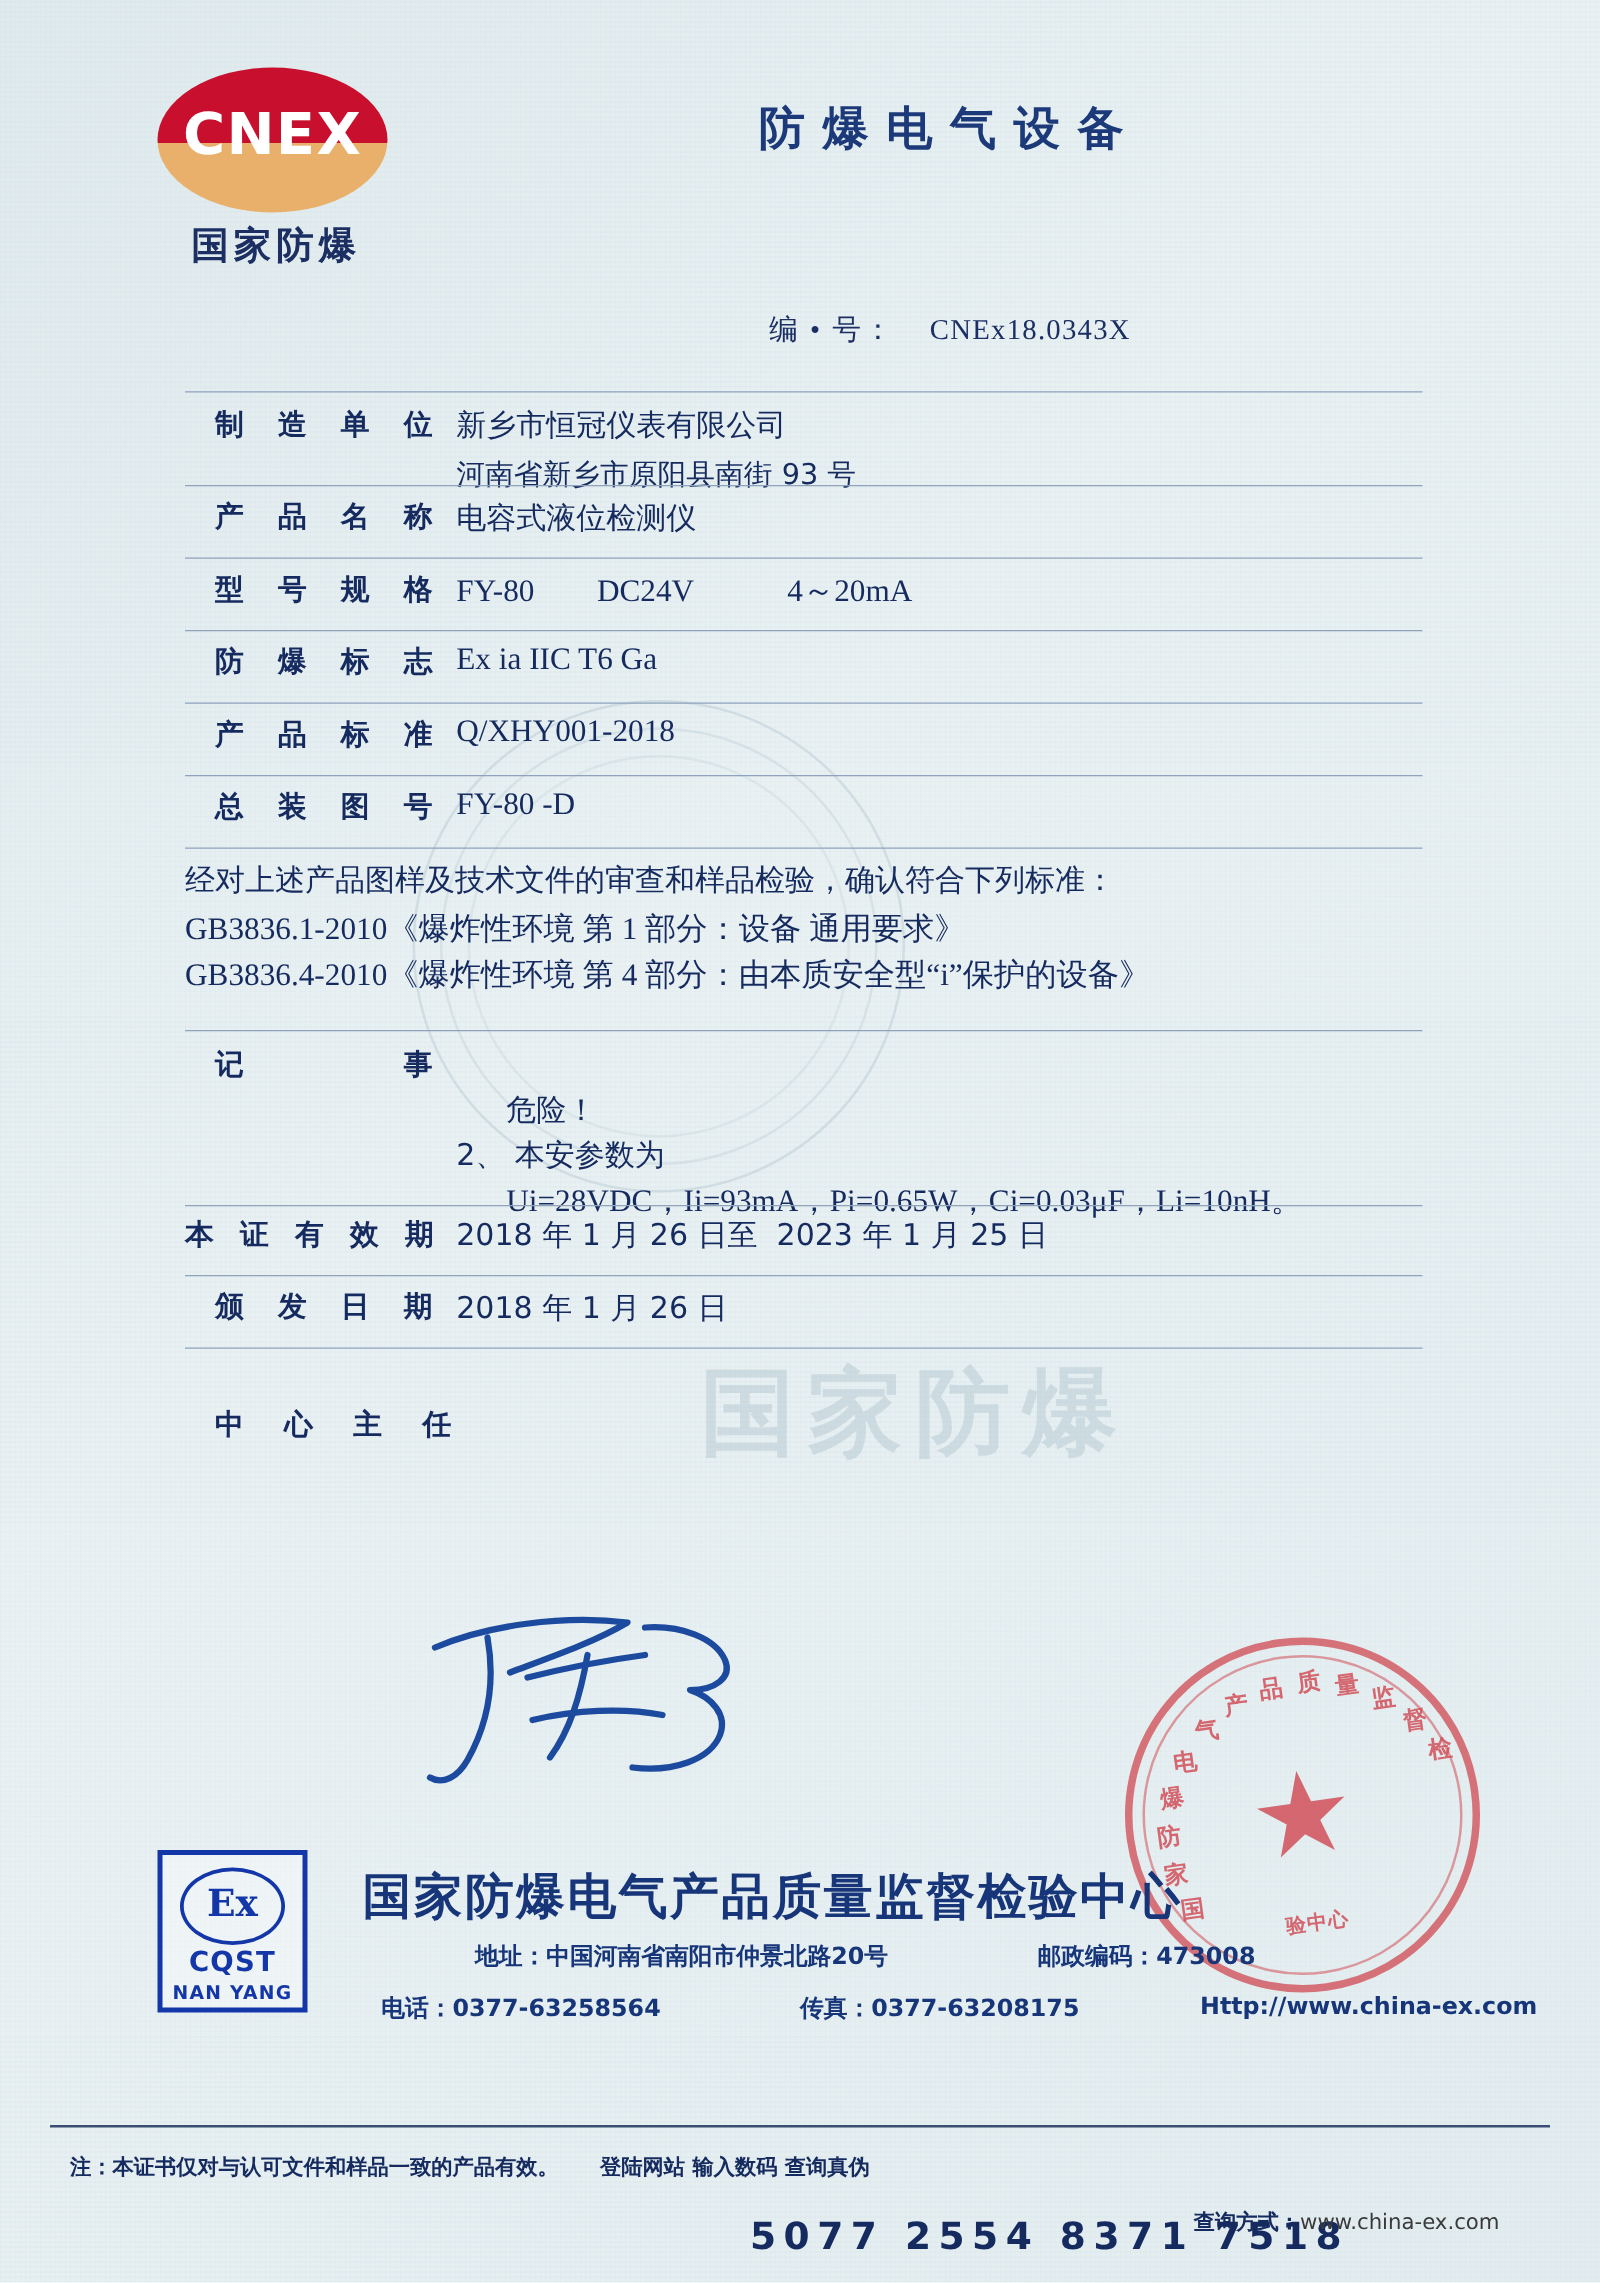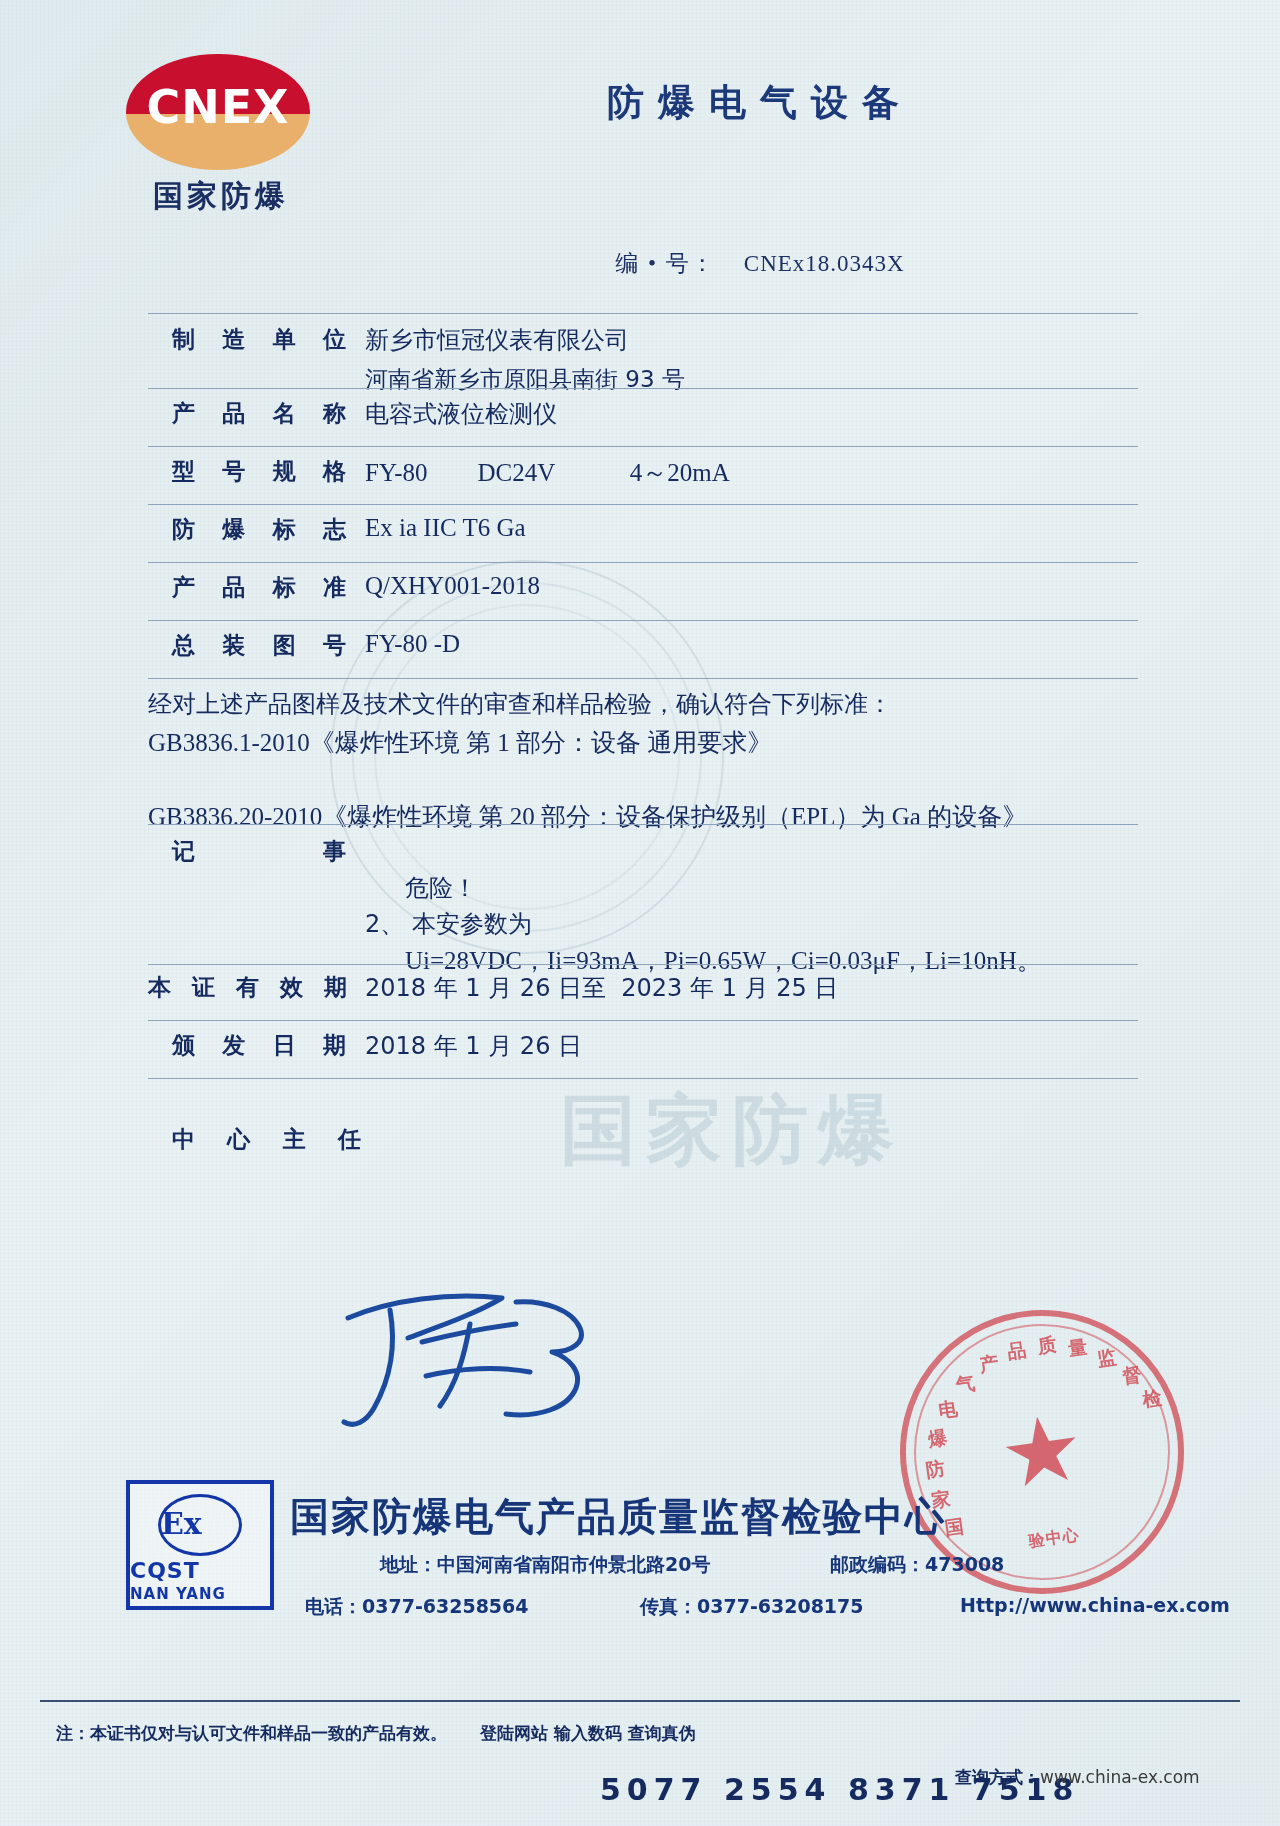--- a/index.html
+++ b/index.html
@@ -235,24 +235,25 @@
     font-weight: bold;
     color: rgba(206,52,62,0.85);
     letter-spacing: 1px;
   }
 
   
   .ex-badge {
     position: absolute;
     left: 126px;
     top: 1480px;
-    width: 148px;
+    width: 120px;
     height: 130px;
     border: 4px solid #1336a8;
     box-sizing: border-box;
+    text-align: center;
     background: rgba(255,255,255,0.35);
   }
   .ex-badge .ex-oval {
     margin: 10px auto 2px auto;
     width: 78px;
     height: 56px;
     border: 3px solid #1336a8;
     border-radius: 50%;
     font-family: "DejaVu Serif", serif;
     font-weight: bold;
@@ -396,21 +397,21 @@
 
   <div class="field" style="left:0; top:630px; width:100%;">
     <div class="flabel" style="left:172px; top:0;">总装图号</div>
     <div class="fvalue serif" style="top:0;">FY-80 -D</div>
   </div>
 
   <div class="hr" style="top:678px;"></div>
 
   <div class="para" style="top:688px;">经对上述产品图样及技术文件的审查和样品检验，确认符合下列标准：</div>
   <div class="para serif" style="top:726px;">GB3836.1-2010《爆炸性环境  第 1 部分：设备 通用要求》</div>
-  <div class="para serif" style="top:800px;">GB3836.20-2010《爆炸性环境  第 20 部分：设备保护级别（EPL）为 Ga 的设备》</div>
+  <div class="para serif" style="top:763px;">GB3836.4-2010《爆炸性环境  第 4 部分：由本质安全型“i”保护的设备》</div>
 
   <div class="hr" style="top:824px;"></div>
 
   <div class="flabel" style="left:172px; top:836px;">记　事</div>
   <div class="note-item" style="top:872px; left:405px;">危险！</div>
   <div class="note-item" style="top:908px;">2、 本安参数为</div>
   <div class="note-item serif" style="top:944px; left:405px; font-family:'Liberation Serif',serif; font-size:25px;">Ui=28VDC，Ii=93mA，Pi=0.65W，Ci=0.03μF，Li=10nH。</div>
 
   <div class="hr" style="top:964px;"></div>
 

